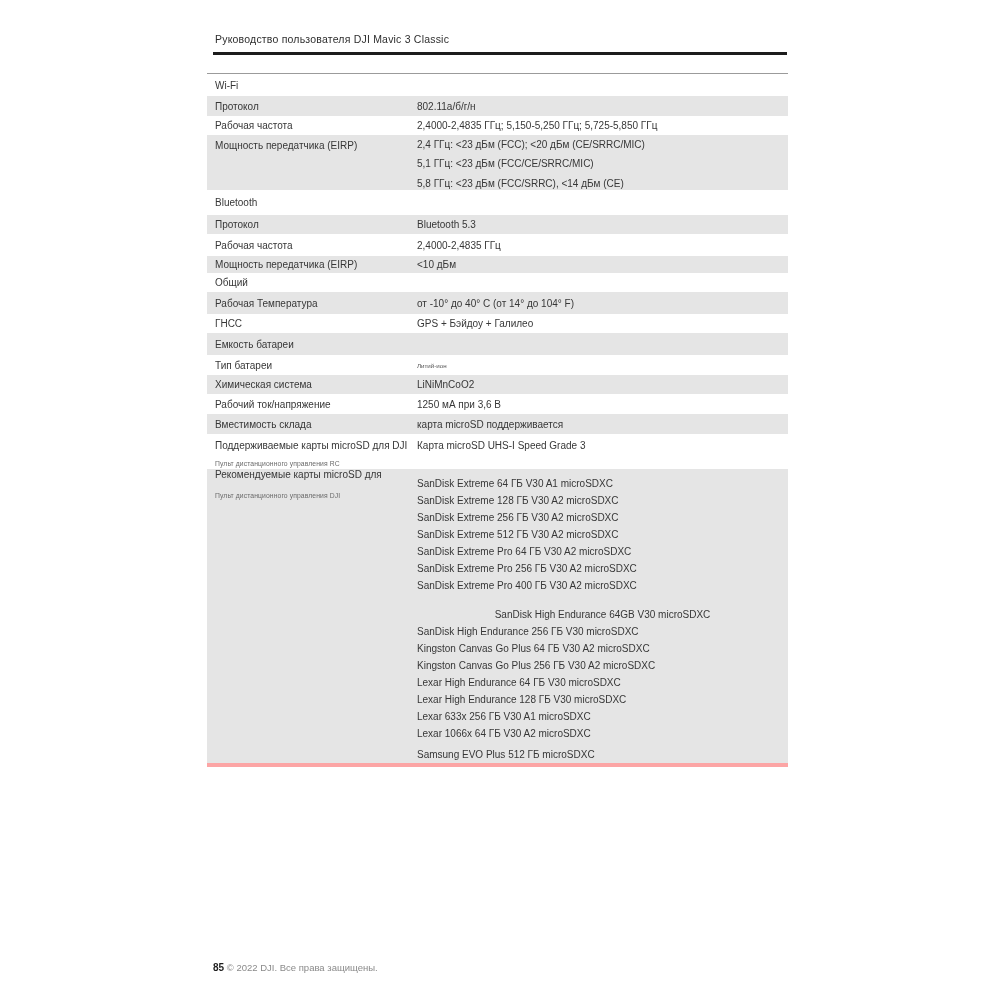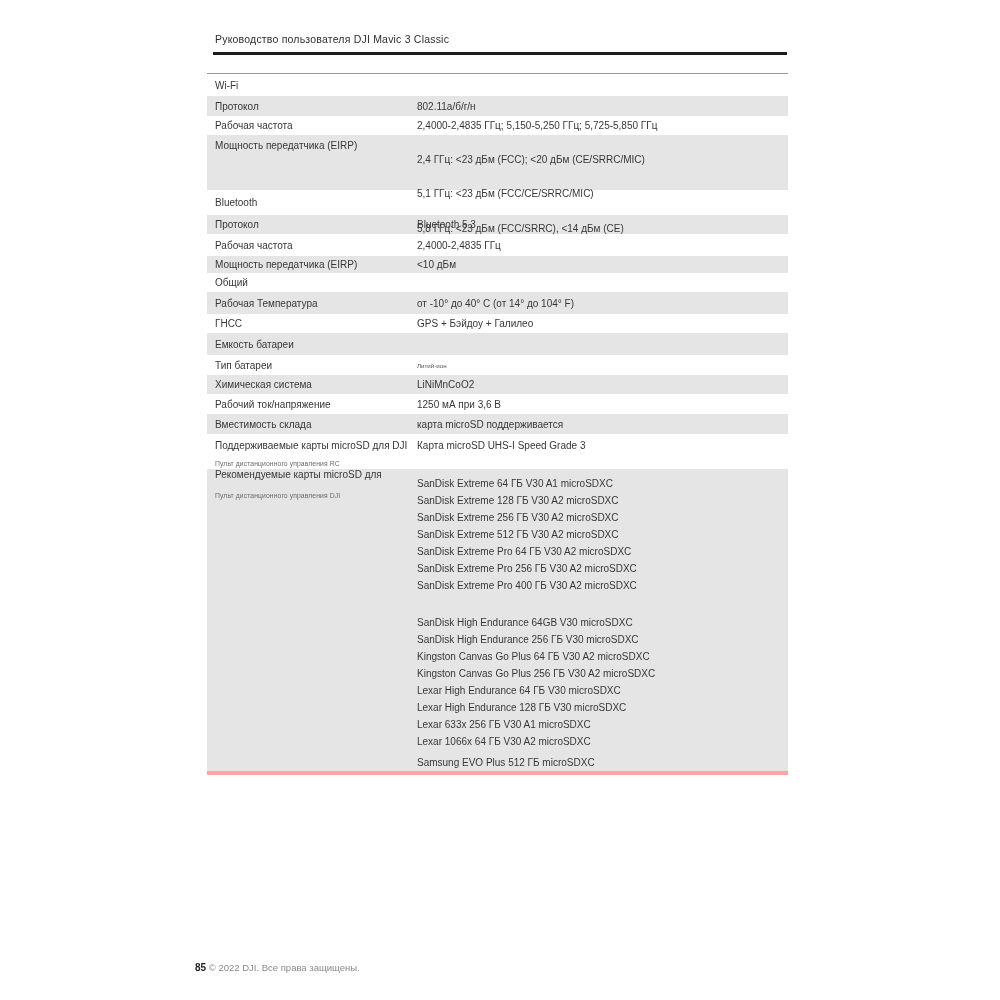--- a/index.html
+++ b/index.html
@@ -37,42 +37,42 @@
   .value-col { flex: 1; color: #373737; }
 
   .sec { align-items: center; }
   .sec .label-col { width: 100%; flex: 1; }
 
   .r-wifi-sec      { height: 22px; align-items: center; }
   .r-std           { height: 20px; align-items: center; }
   .r-freq1         { height: 19px; align-items: center; }
   .r-eirp          { height: 55px; }
   .r-eirp .label-col { padding-top: 5px; }
-  .r-eirp .value-col div { line-height: 18.4px; padding-top: 16px; }
+  .r-eirp .value-col div { line-height: 18.4px; padding-top: 1px; }
   .r-bt-sec        { height: 25px; align-items: center; }
   .r-19            { height: 19px; align-items: center; }
   .r-21            { height: 22px; align-items: center; }
   .r-22            { height: 22px; align-items: center; }
   .r-17            { height: 17px; align-items: center; }
   .r-23            { height: 23px; align-items: center; }
   .r-tiny-note     { height: 12px; align-items: center; }
   .tiny-text { font-size: 6.8px; color: #6a6a6a; letter-spacing: 0.1px; }
 
   .value-small { font-size: 6.2px; color: #555; }
 
   .r-cards { min-height: 278px; }
   .r-cards .label-col { }
   .r-cards .rec-sub { margin-top: 12px; }
   .r-cards .value-col { padding-top: 6px; }
   .card-line { line-height: 17px; white-space: nowrap; }
-  .card-line:nth-child(8) { margin-top: 20px; }
+  .card-line:nth-child(8) { margin-top: 12px; text-align: center; }
   .card-line:nth-child(16) { margin-top: 4px; }
 
   .footer {
-    position: absolute; left: 195px; top: 962px;
+    position: absolute; left: 213px; top: 962px;
     font-size: 9.5px; color: #8a8a8a;
   }
   .footer .page-num { font-weight: bold; color: #1f1f1f; font-size: 10px; }
 </style>
 </head>
 <body>
 
 <div class="page">
 
   <div class="doc-title">Руководство пользователя DJI Mavic 3 Classic</div>

